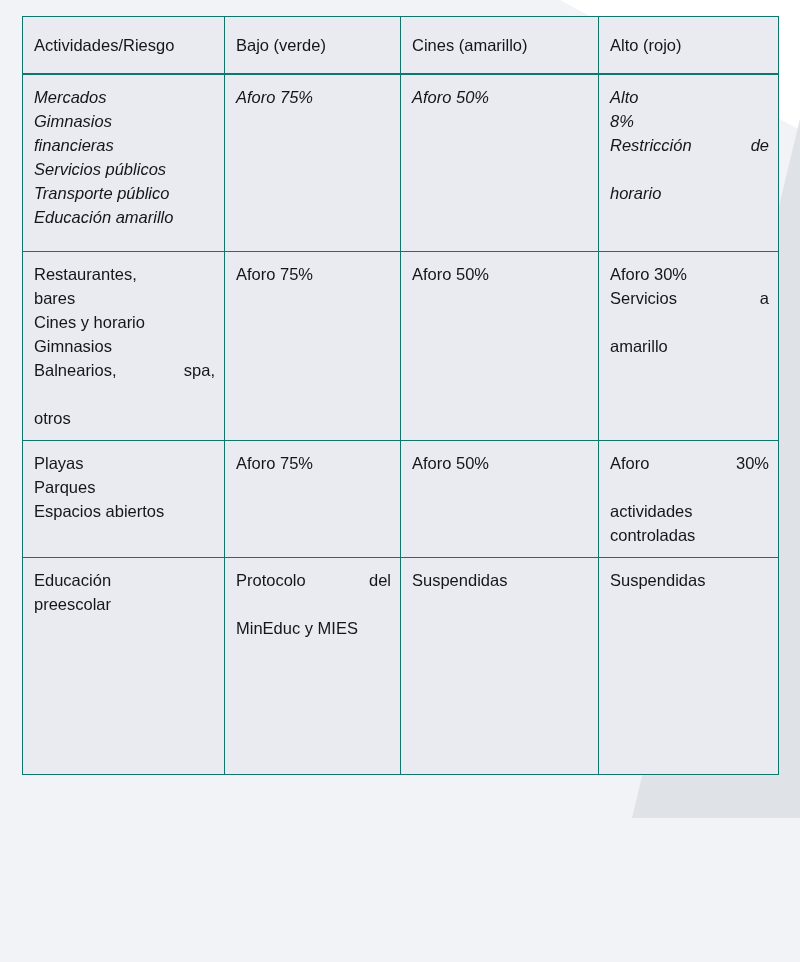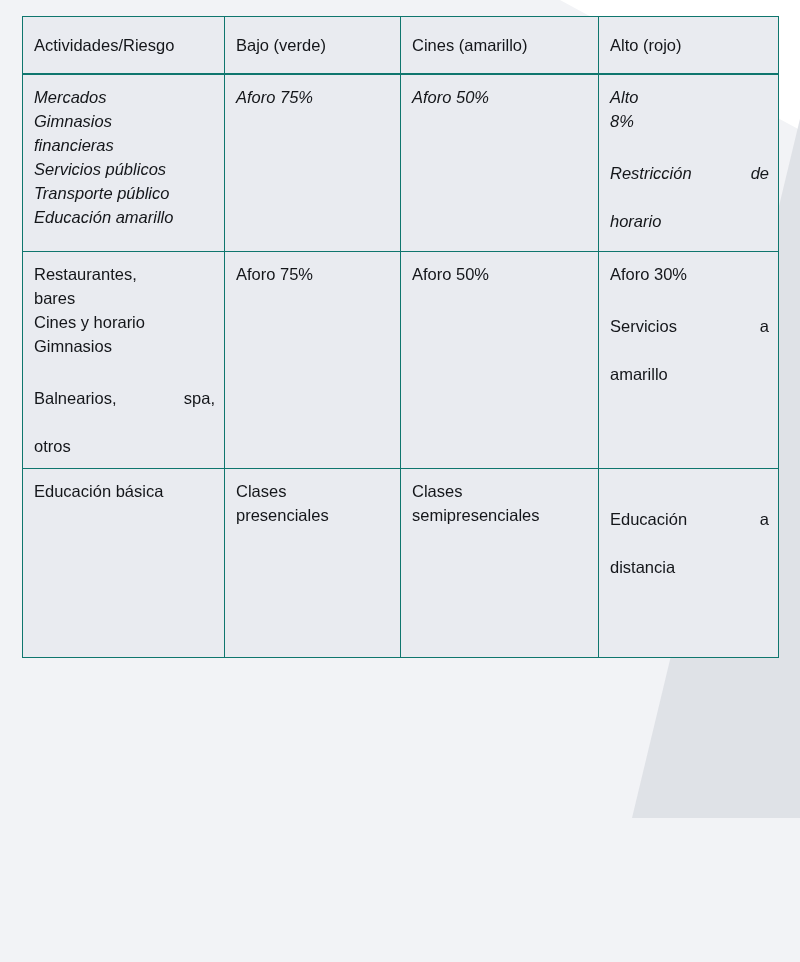--- a/index.html
+++ b/index.html
@@ -85,21 +85,20 @@
   col.c1 { width: 176px; }
   col.c2 { width: 198px; }
   col.c3 { width: 180px; }
 
   .cell-lines > span {
     display: block;
   }
   .just-cell {
     text-align: justify;
     text-justify: inter-word;
-    margin-top: 28px;
   }
   .just-cell::after {
     content: "";
     display: inline-block;
     width: 100%;
   }
   .row-h1 td { height: 156px; font-style: italic; }
   .row-h2 td { height: 152px; }
   .row-h3 td { height: 92px; }
   .row-h4 td { height: 196px; }
@@ -169,36 +168,53 @@
           <td class="cell-lines">
             <span>Aforo 50%</span>
           </td>
           <td class="cell-lines">
             <span>Aforo 30%</span>
             <span class="just-cell">Servicios a</span>
             <span>amarillo</span>
           </td>
         </tr>
 
-
-
-        <tr class="row-h5">
-          <td class="cell-lines">
-            <span>Educación básica</span>
-          </td>
-          <td class="cell-lines">
-            <span>Clases</span>
-            <span>presenciales</span>
-          </td>
-          <td class="cell-lines">
-            <span>Clases</span>
-            <span>semipresenciales</span>
-          </td>
-          <td class="cell-lines">
-            <span class="just-cell">Educación a</span>
-            <span>distancia</span>
-          </td>
-        </tr>
+        <tr class="row-h3">
+          <td class="cell-lines">
+            <span>Playas</span>
+            <span>Parques</span>
+            <span>Espacios abiertos</span>
+          </td>
+          <td class="cell-lines">
+            <span>Aforo 75%</span>
+          </td>
+          <td class="cell-lines">
+            <span>Aforo 50%</span>
+          </td>
+          <td class="cell-lines">
+            <span class="just-cell">Aforo 30%</span>
+            <span>actividades</span>
+            <span>controladas</span>
+          </td>
+        </tr>
+
+        <tr class="row-h4">
+          <td class="cell-lines">
+            <span>Educación</span>
+            <span>preescolar</span>
+          </td>
+          <td class="cell-lines">
+            <span class="just-cell">Protocolo del</span>
+            <span>MinEduc y MIES</span>
+          </td>
+          <td class="cell-lines">
+            <span>Suspendidas</span>
+          </td>
+          <td class="cell-lines">
+            <span>Suspendidas</span>
+          </td>
+        </tr>
+
 
       </tbody>
     </table>
   </div>
 </div>
 
 </body></html>

